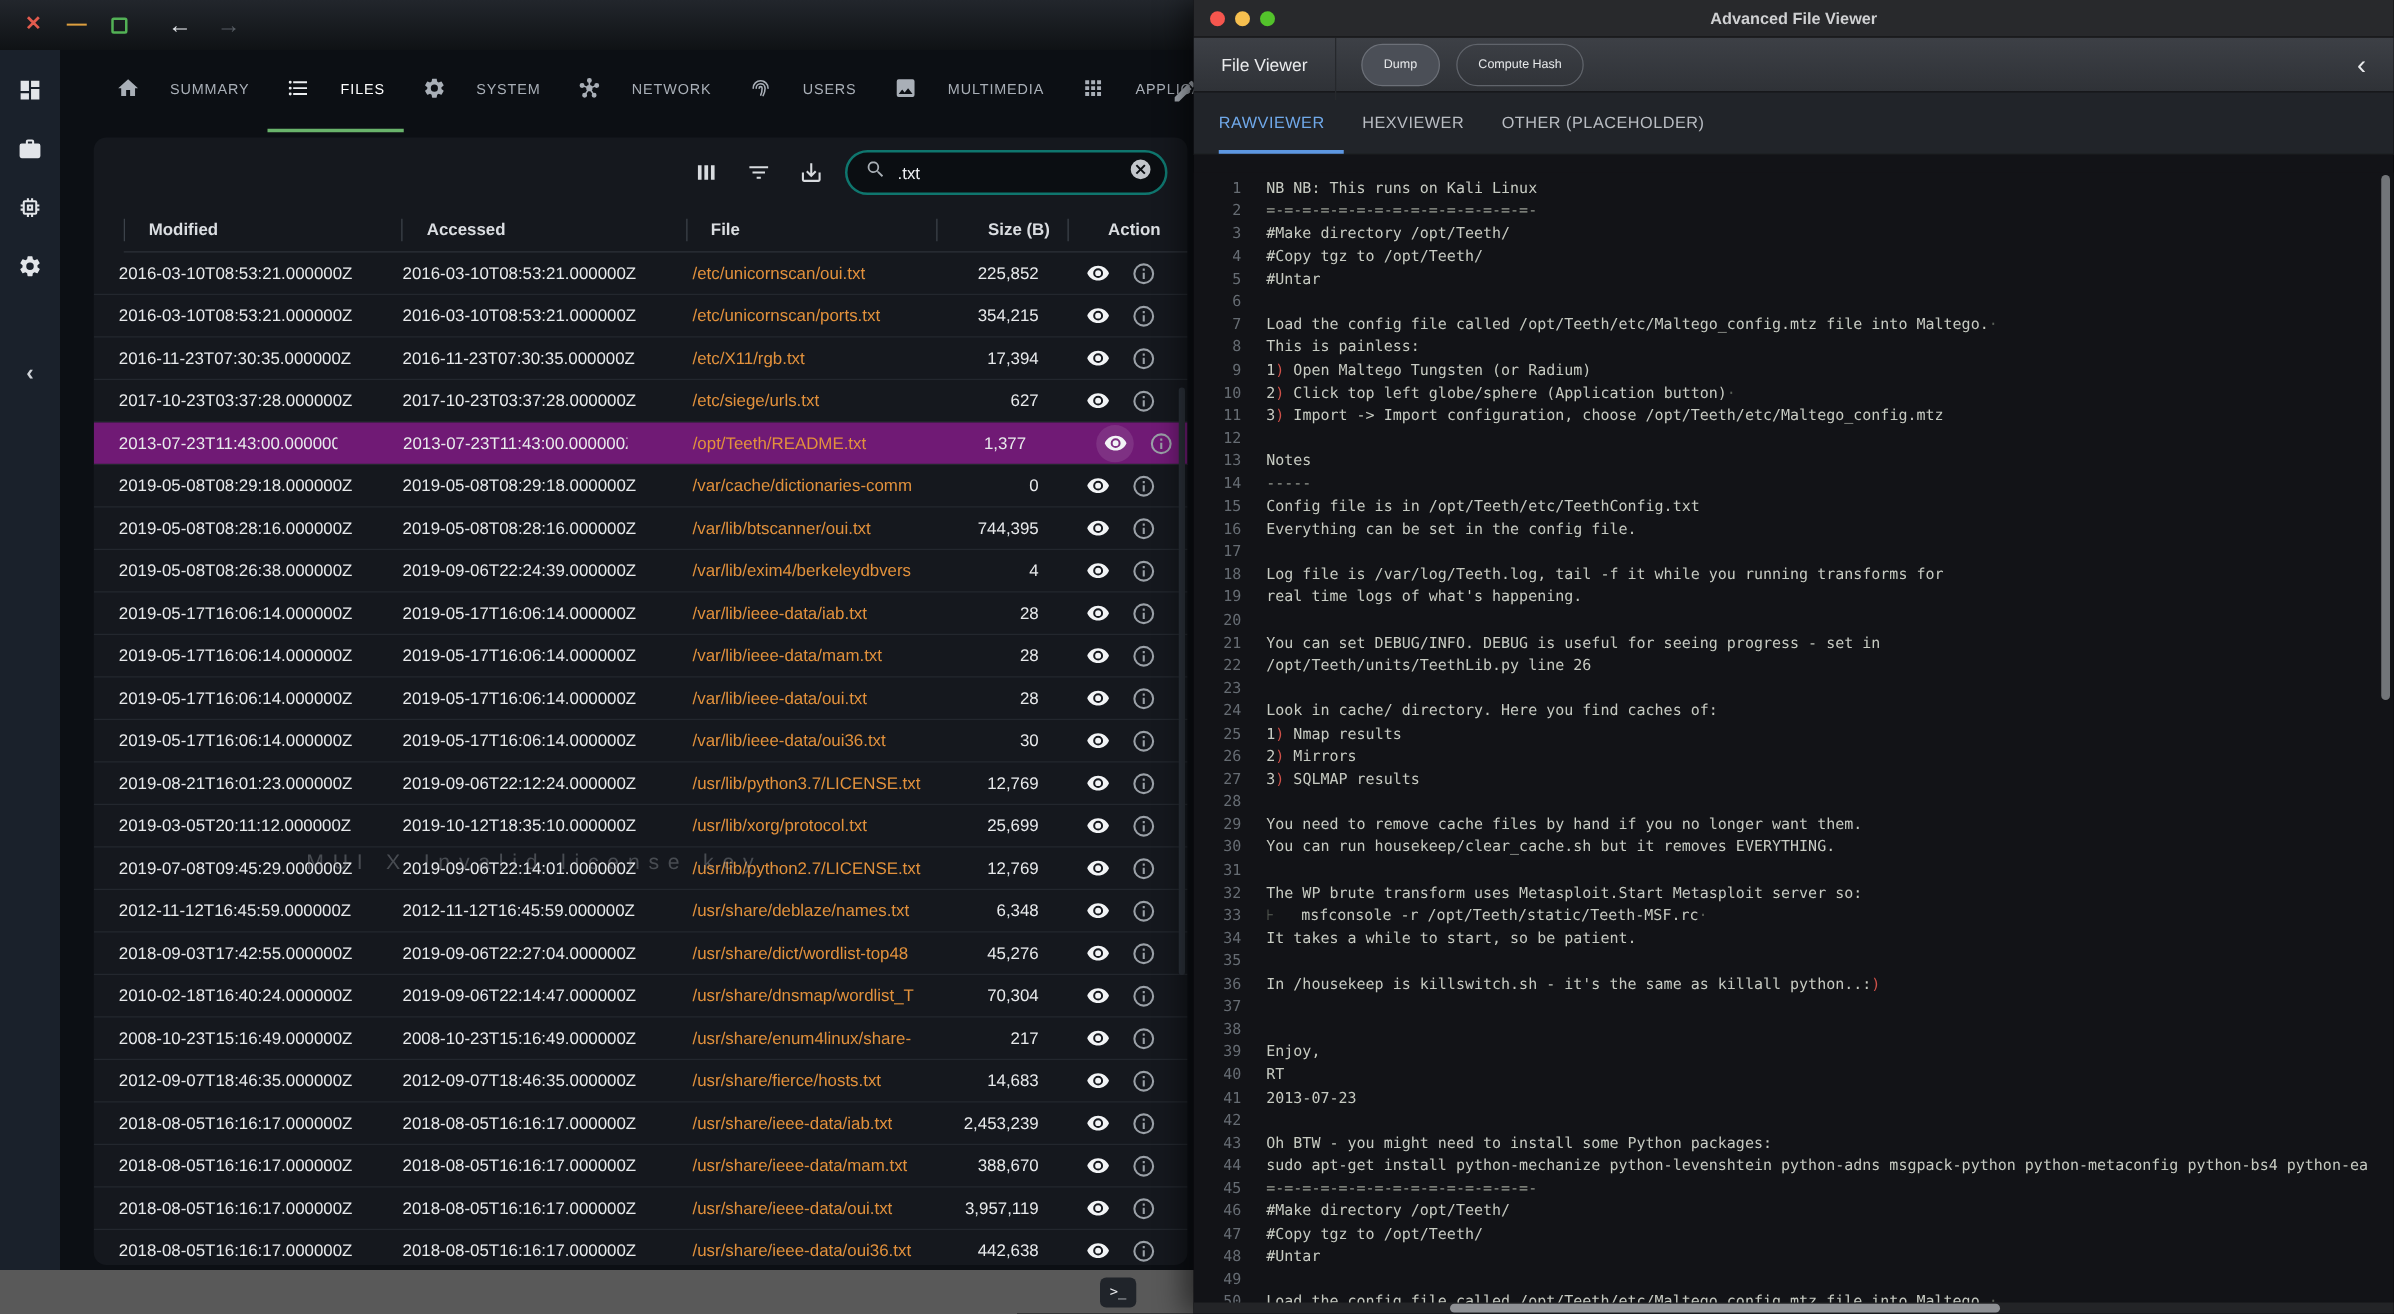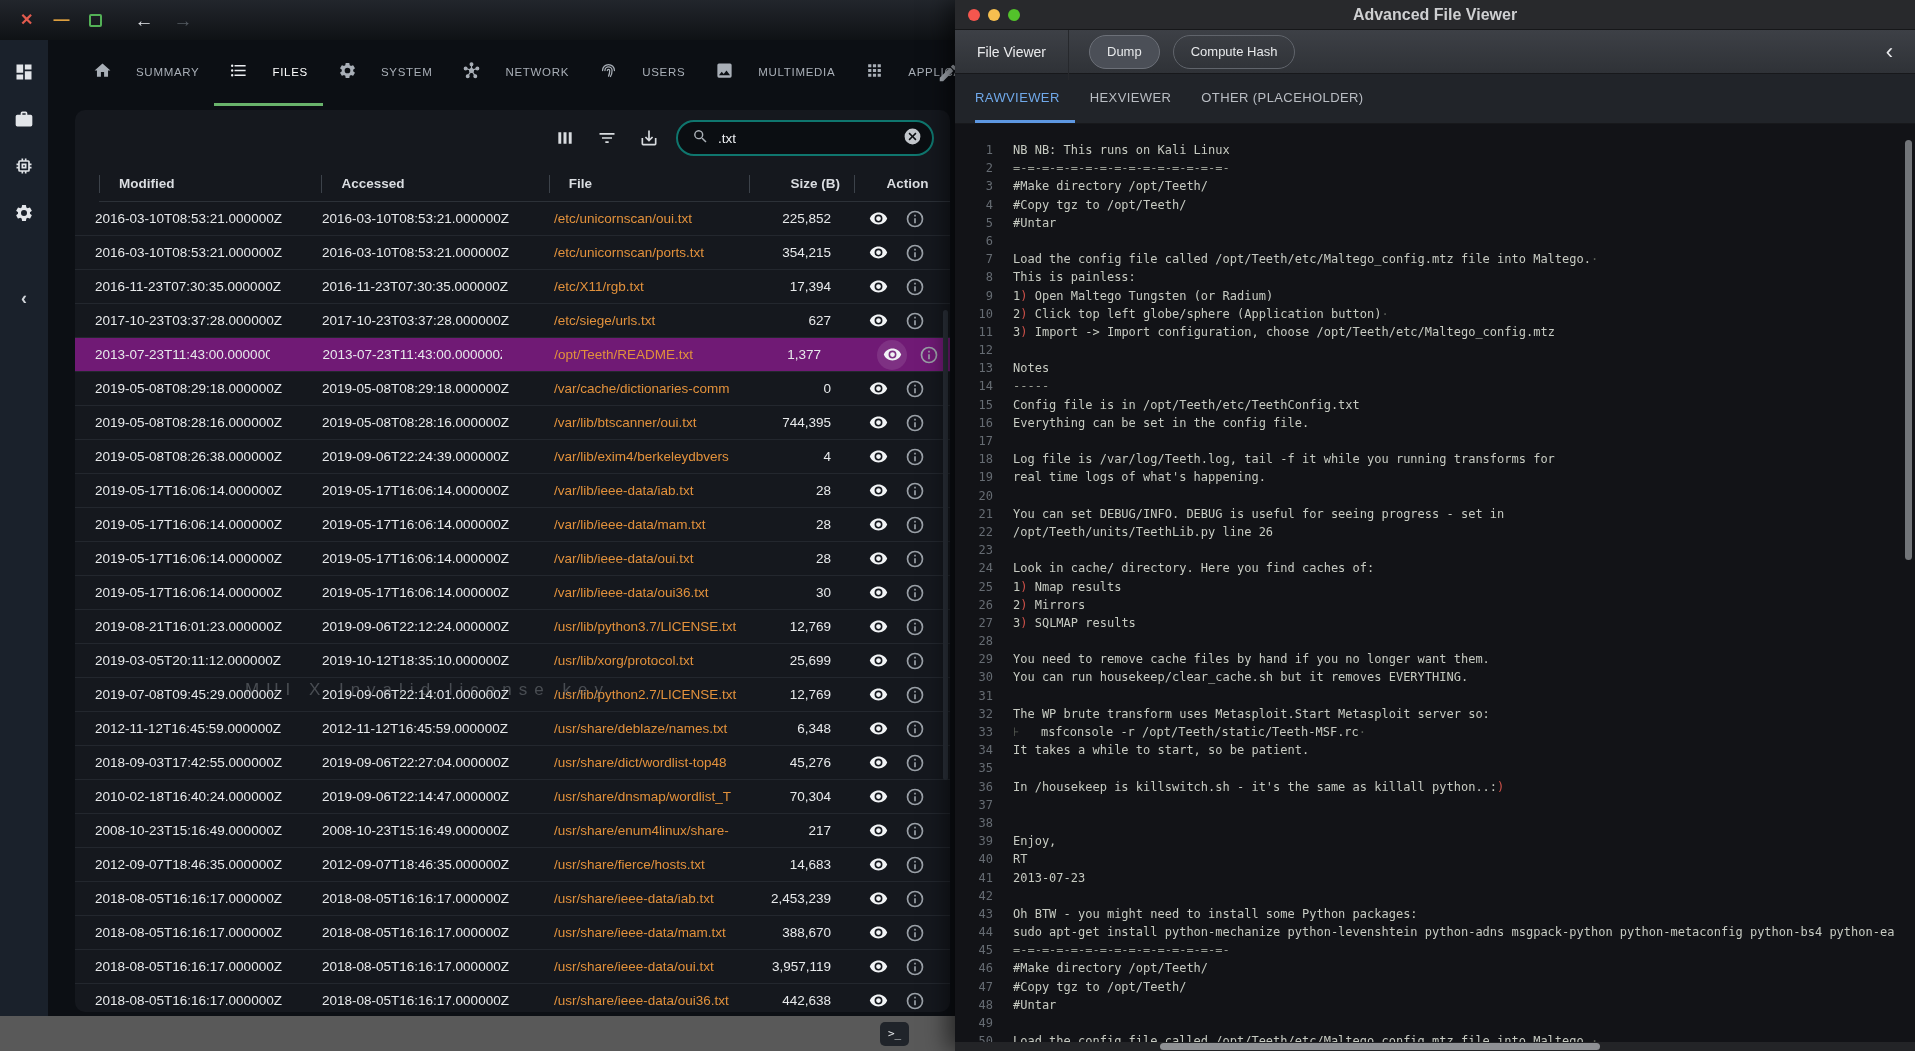--- a/index.html
+++ b/index.html
@@ -79,31 +79,31 @@
              display:flex; align-items:center; }
   .term { margin-left:880px; width:29px; height:24px; background:#20242a; border-radius:5px;
           color:#e8eaed; display:flex; align-items:center; justify-content:center;
           font-family:"DejaVu Sans Mono",monospace; font-size:11px; }
 
   
   .rw { position:absolute; left:955px; top:0; width:960px; height:1051px; background:#121317;
         box-shadow:-8px 0 22px rgba(0,0,0,.55); }
   .rw-title { height:30px; background:#28292c; border-bottom:1px solid #161719; display:flex;
               align-items:center; justify-content:center; position:relative; color:#cfd0d2;
-              font-size:16px; font-weight:700; }
+              font-size:13px; font-weight:700; }
   .lights { position:absolute; left:13px; top:9px; display:flex; gap:8px; }
   .dot { width:12px; height:12px; border-radius:50%; }
   .dot.r { background:#f5564e; } .dot.y { background:#f6bf4f; } .dot.g { background:#53c22b; }
 
   .rw-toolbar { height:44px; background:linear-gradient(#3d4046,#2f3237); display:flex;
                 align-items:center; padding:0 22px; border-bottom:1px solid #17181b; }
   .fv-label { color:#eaebed; font-size:14px; margin-right:22px; }
   .tb-sep { width:1px; height:57px; background:#26282c; margin-right:20px; }
   .pill { height:34px; padding:0 17px; border-radius:17px; border:1px solid #60646b;
-          color:#e7e9eb; font-size:13px; display:flex; align-items:center; margin-right:13px; }
+          color:#e7e9eb; font-size:10px; display:flex; align-items:center; margin-right:13px; }
   .pill.dump { background:#4b4f57; border-color:#6c7078; }
   .chev { margin-left:auto; color:#eaebed; font-size:22px; line-height:1; }
 
   .rw-tabs { height:50px; background:#212429; display:flex; align-items:stretch;
              padding-left:20px; border-bottom:1px solid #17181b; }
   .rtab { padding:0 15px; display:flex; align-items:center; font-size:13px; letter-spacing:.4px;
           color:#b9bdc3; border-bottom:3px solid transparent; }
   .rtab:first-child { padding-left:0; }
   .rtab.active { color:#70a9ea; border-bottom-color:#5d97e2; }
 

